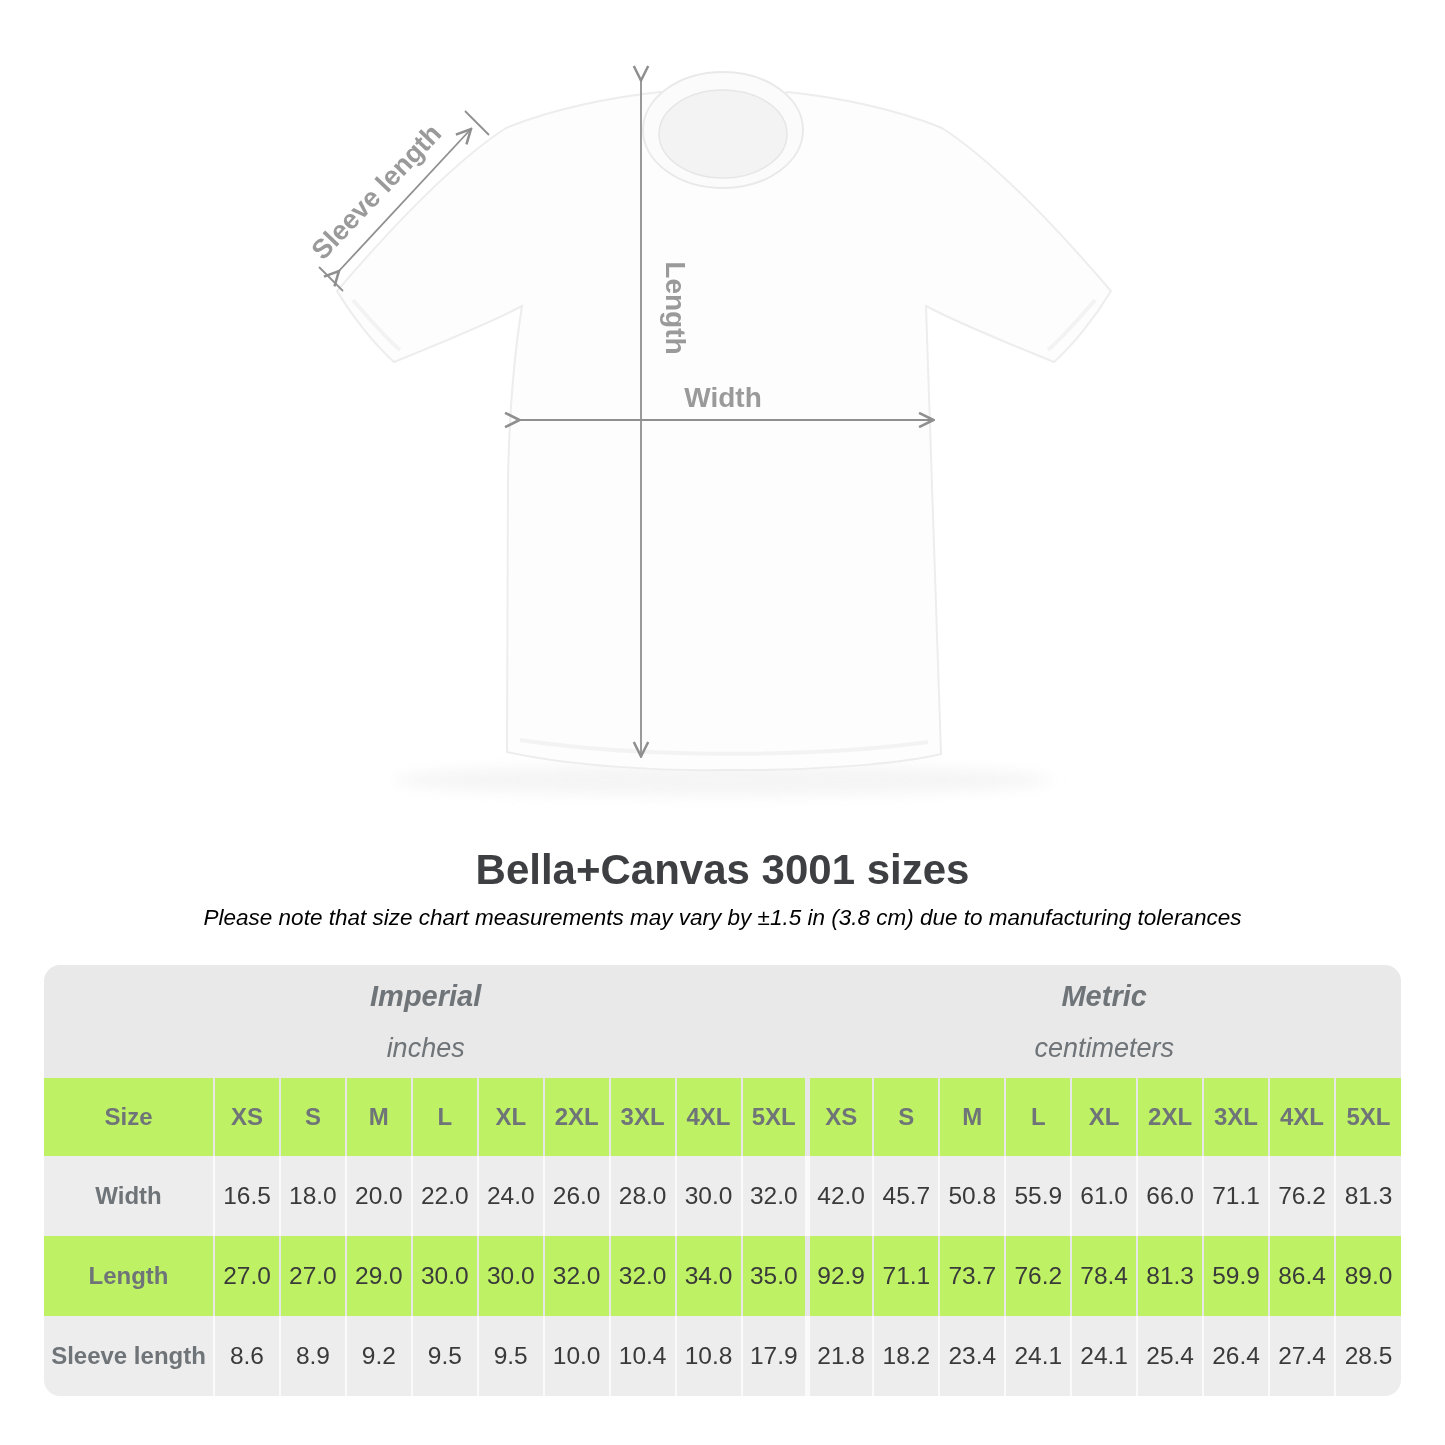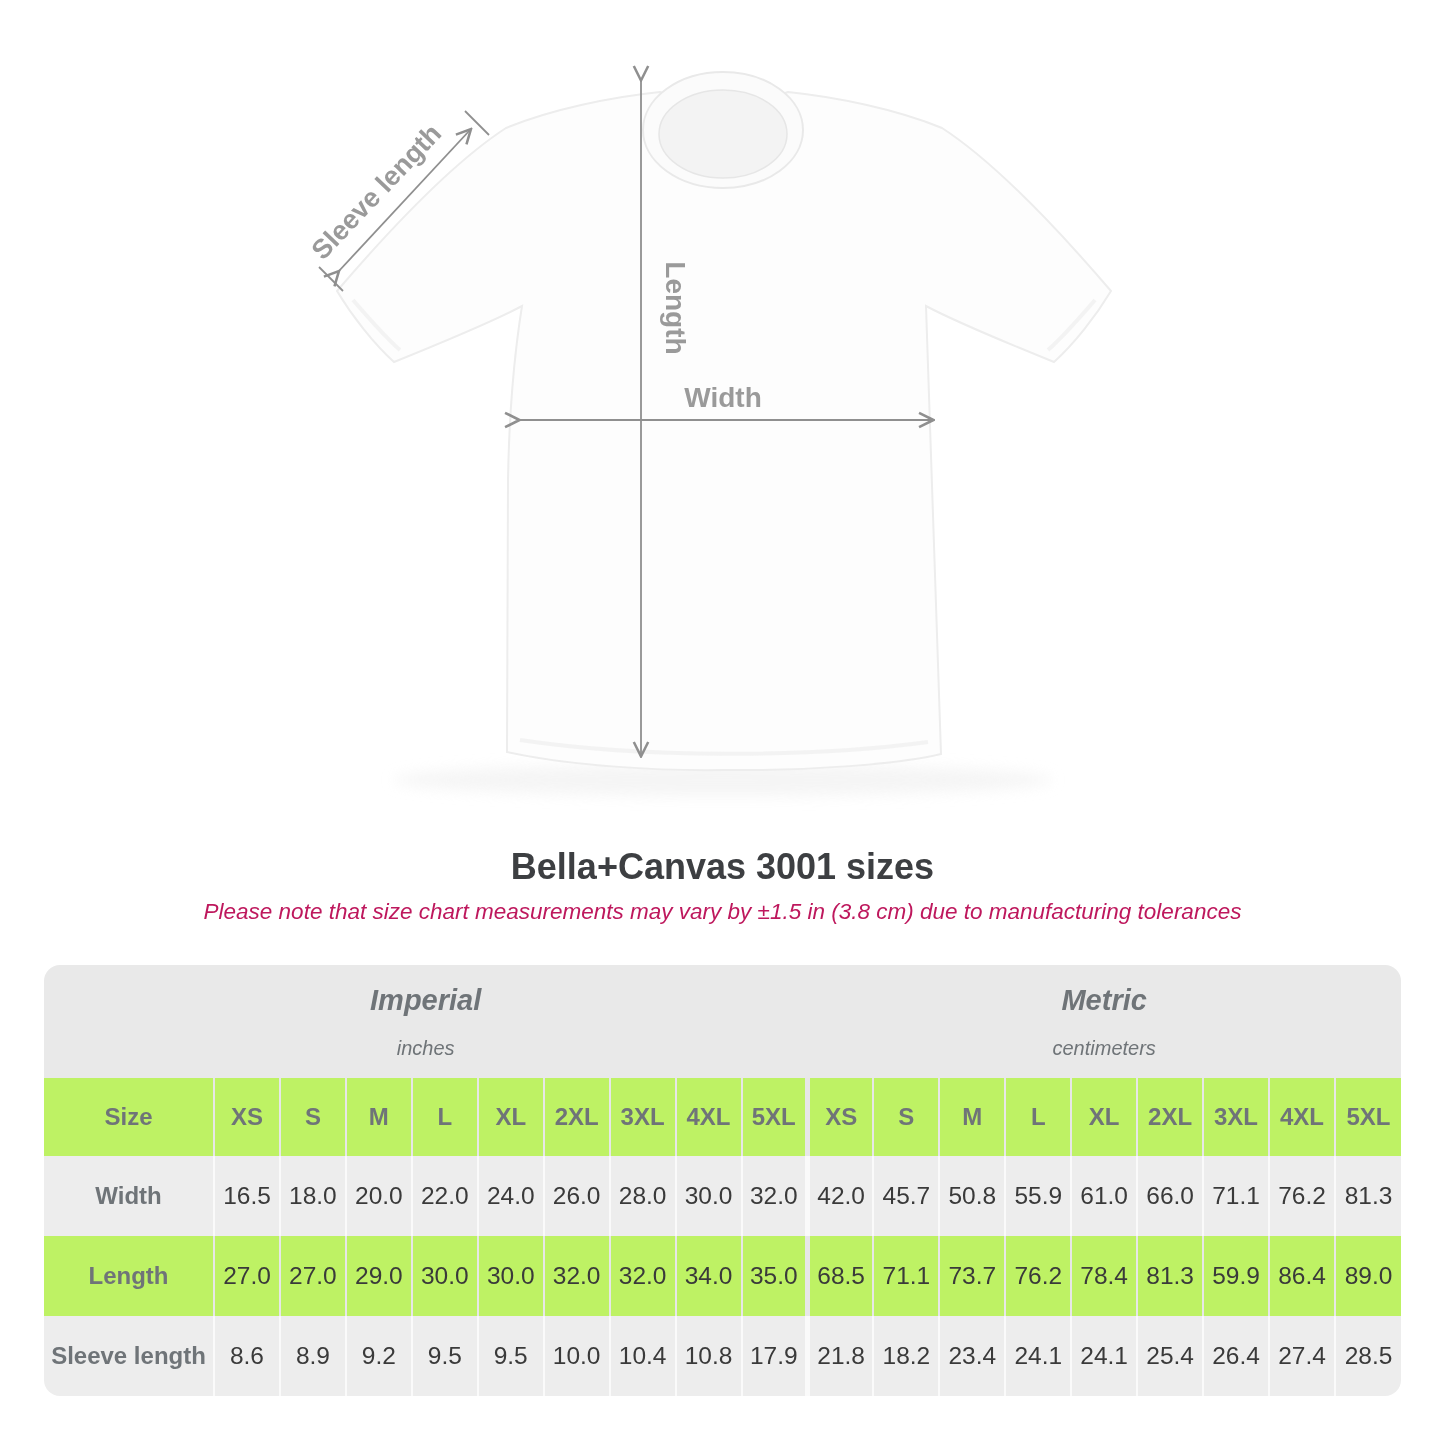--- a/index.html
+++ b/index.html
@@ -7,34 +7,34 @@
     position:relative; width:1445px; height:1445px; background:#ffffff;
     font-family:"Liberation Sans", sans-serif; overflow:hidden;
   }
 
   
   #diagram { position:absolute; top:0; left:0; }
   .dim-label { font-weight:bold; fill:#9a9a9a; }
 
   
   #title-block { position:absolute; top:846px; left:0; width:1445px; text-align:center; }
-  #page-title { margin:0; font-size:36px; font-weight:bold; color:#3d3f42; }
-  #page-note  { margin:11px 0 0 0; font-size:22.5px; font-style:italic; color:#be185d; }
+  #page-title { margin:0; font-size:42px; font-weight:bold; color:#3d3f42; }
+  #page-note  { margin:11px 0 0 0; font-size:22.5px; font-style:italic; color:#000000; }
 
   
   #table-wrap {
     position:absolute; top:965px; left:44px; width:1357px;
     border-radius:16px; overflow:hidden;
   }
   #unit-band { display:flex; background:#e9e9e9; height:113px; }
   .unit-group { display:flex; flex-direction:column; justify-content:center; align-items:center; }
   .unit-group.imperial { width:56.25%; }
   .unit-group.metric   { width:43.75%; }
   .unit-name { font-size:29px; font-weight:bold; font-style:italic; color:#6f7478; }
-  .unit-sub  { font-size:20px; font-style:italic; color:#6f7478; margin-top:20px; }
+  .unit-sub  { font-size:27px; font-style:italic; color:#6f7478; margin-top:20px; }
 
   #size-table { border-collapse:collapse; width:100%; table-layout:fixed; }
   #size-table col.label-col { width:170px; }
   #size-table tr        { height:80px; --sep:#e7e7e7; background:#bef264; }
   #size-table tr.head   { height:78px; }
   #size-table tr.alt    { background:#ededed; --sep:#fafafa; }
   #size-table th, #size-table td {
     text-align:center; vertical-align:middle; padding:0;
     border-left:2px solid var(--sep);
   }
@@ -163,21 +163,21 @@
             <td class="row-label">Length</td>
             <td>27.0</td>
             <td>27.0</td>
             <td>29.0</td>
             <td>30.0</td>
             <td>30.0</td>
             <td>32.0</td>
             <td>32.0</td>
             <td>34.0</td>
             <td>35.0</td>
-            <td class="metric-start">68.5</td>
+            <td class="metric-start">92.9</td>
             <td>71.1</td>
             <td>73.7</td>
             <td>76.2</td>
             <td>78.4</td>
             <td>81.3</td>
             <td>59.9</td>
             <td>86.4</td>
             <td>89.0</td>
           </tr>
           <tr class="alt">

